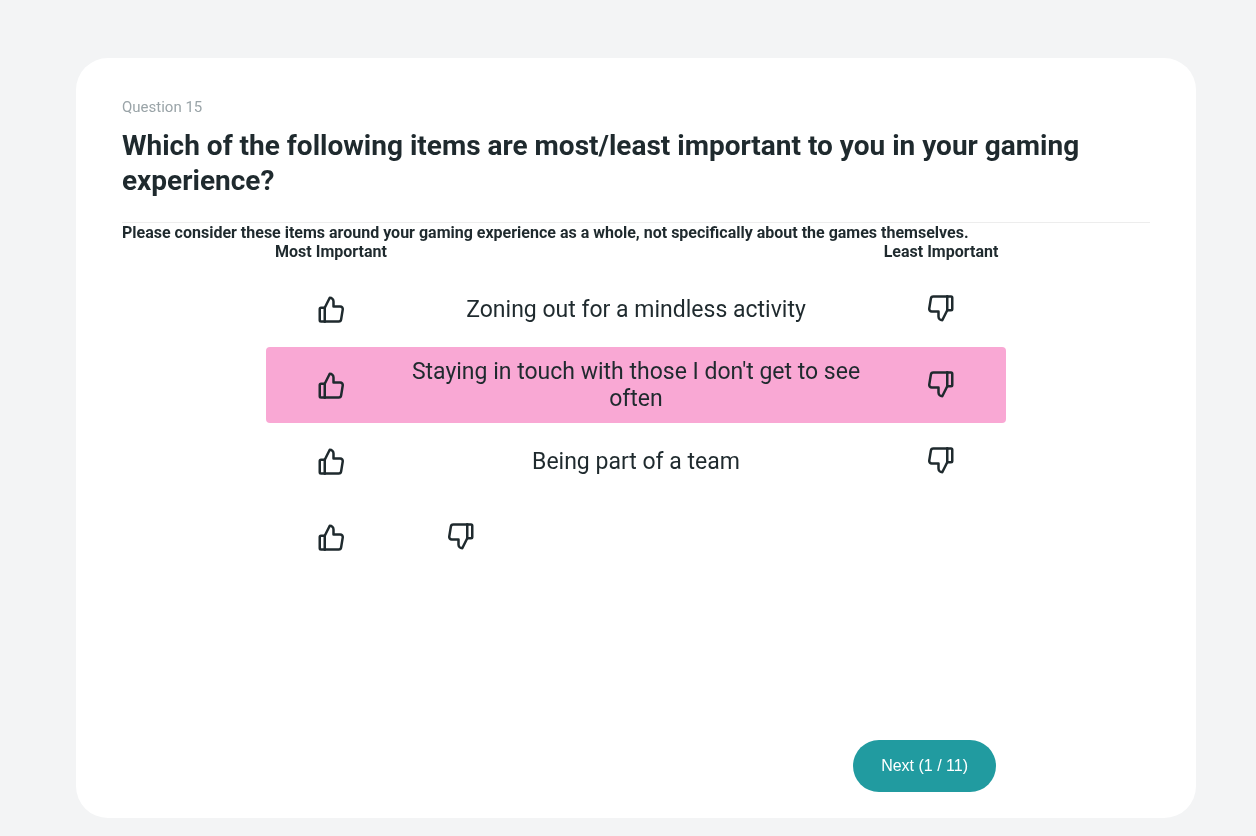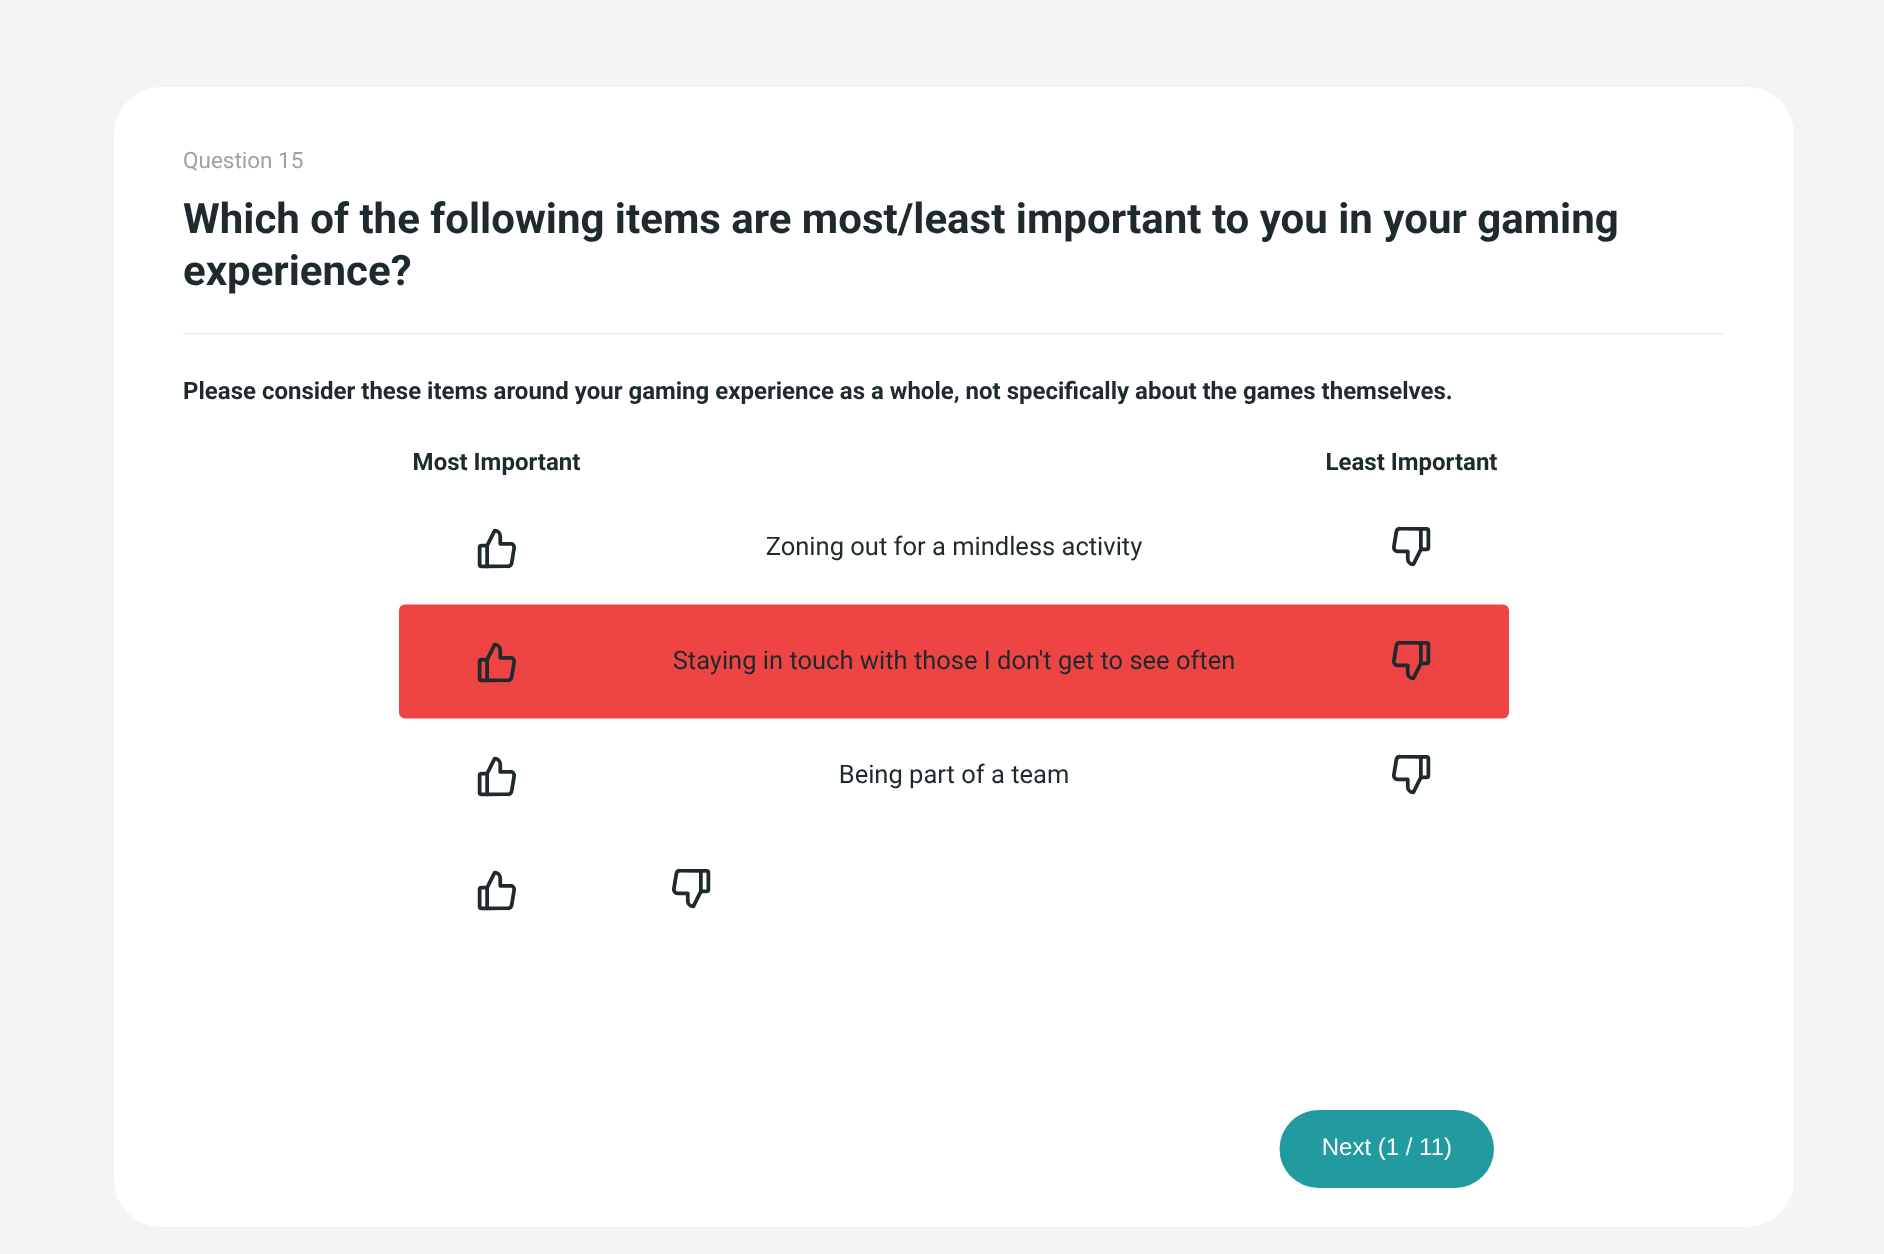--- a/index.html
+++ b/index.html
@@ -27,27 +27,25 @@
     color: #9aa4a8;
     margin-bottom: 12px;
   }
   .qtitle {
     font-size: 28px;
     font-weight: 700;
     color: #1f2a2e;
     line-height: 1.25;
     padding-bottom: 24px;
     border-bottom: 1px solid #ededed;
-    margin-bottom: 28px;
   }
   .instruction {
     font-size: 16px;
     font-weight: 700;
     color: #1f2a2e;
-    margin-bottom: 28px;
   }
   .matrix {
     width: 740px;
     margin: 0 auto;
   }
   .headers {
     display: flex;
     align-items: center;
     margin-bottom: 10px;
   }
@@ -59,32 +57,32 @@
     font-weight: 700;
     color: #1f2a2e;
     text-align: center;
   }
   .row {
     display: flex;
     align-items: center;
     height: 76px;
     border-radius: 4px;
   }
-  .row.alt { background: #ef4444; }
+  .row.alt { background: #f9a8d4; }
   .iconbtn {
     width: 130px;
     display: flex;
     justify-content: center;
     align-items: center;
     cursor: pointer;
   }
   .item-label {
     flex: 1;
     text-align: center;
-    font-size: 17px;
+    font-size: 23px;
     color: #1f2a2e;
   }
   .next-wrap {
     position: absolute;
     right: 200px;
     bottom: 26px;
   }
   .next-btn {
     background: #219ba0;
     color: #ffffff;

